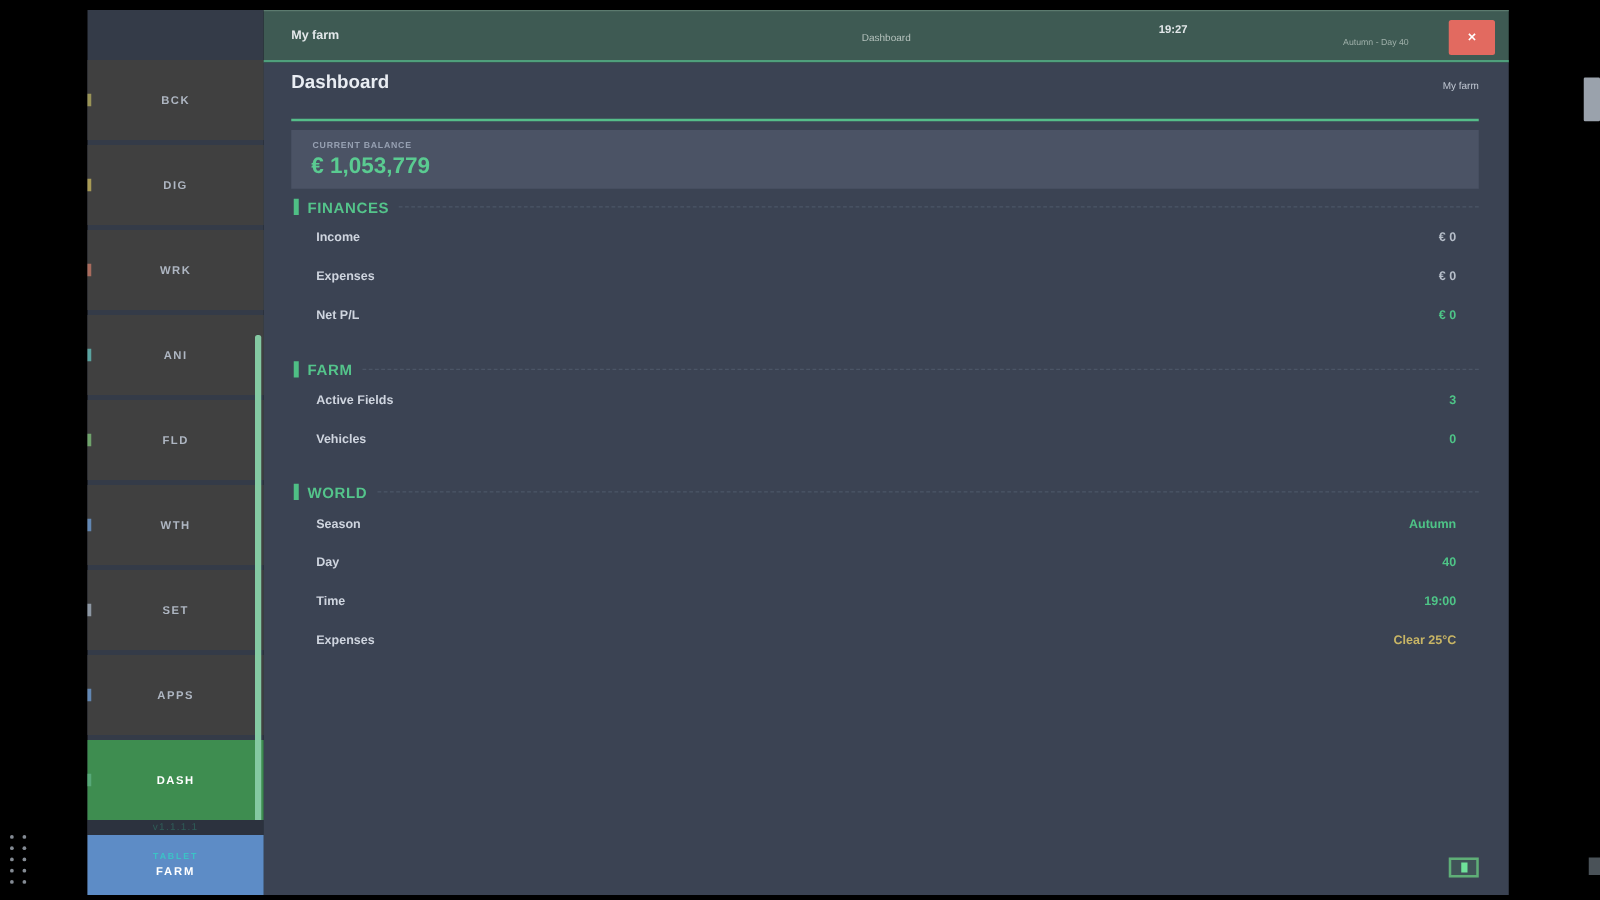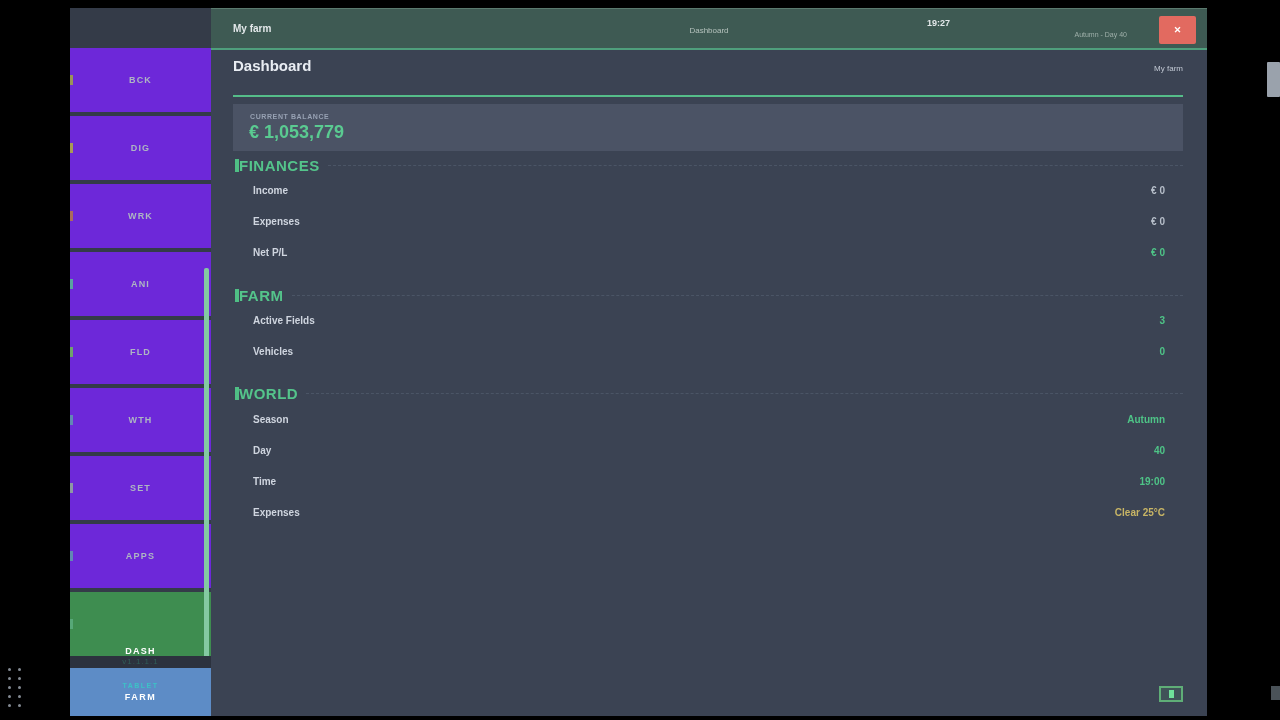--- a/index.html
+++ b/index.html
@@ -1,24 +1,24 @@
 <!DOCTYPE html>
 <html><head>
 <meta charset="utf-8">
 <style>
   html,body{margin:0;padding:0;background:#000;}
   #screen{position:relative;width:1280px;height:720px;background:#000;overflow:hidden;
           font-family:"Liberation Sans", sans-serif;}
   
   #sidebar-bg{position:absolute;left:70px;top:8px;width:141px;height:708px;background:#343b48;}
-  .side-item{position:absolute;left:70px;width:141px;height:64px;background:#6d28d9;
+  .side-item{position:absolute;left:70px;width:141px;height:64px;background:#404040;
              display:flex;align-items:center;justify-content:center;
              color:#aeb6c2;font-size:9px;font-weight:700;letter-spacing:1.2px;cursor:pointer;}
   .side-item .frag{position:absolute;left:0;top:27px;width:3px;height:10px;}
-  .side-item.active{background:#3e8d50;color:#ffffff;align-items:flex-end;}
+  .side-item.active{background:#3e8d50;color:#ffffff;}
   #side-scroll{position:absolute;left:204px;top:268px;width:5px;height:390px;background:#84c9a2;border-radius:2px;}
   #side-version{position:absolute;left:70px;top:656px;width:141px;height:12px;background:#2c323e;
                 color:#2f5d58;font-size:8px;line-height:12px;text-align:center;letter-spacing:1px;}
   #side-brand{position:absolute;left:70px;top:668px;width:141px;height:48px;background:#5d8cc6;
               display:flex;flex-direction:column;align-items:center;justify-content:center;gap:3px;}
   #side-brand .b1{color:#3cc3c6;font-size:7px;font-weight:700;letter-spacing:1.5px;}
   #side-brand .b2{color:#ffffff;font-size:9px;font-weight:700;letter-spacing:1.5px;}
   
   #topbar{position:absolute;left:211px;top:8px;width:996px;height:42px;background:#3e5a53;
           border-top:1px solid #5b7a6e;border-bottom:2px solid #4f9f7c;box-sizing:border-box;}
@@ -31,21 +31,21 @@
   
   #content{position:absolute;left:211px;top:50px;width:996px;height:666px;background:#3b4353;}
   #page-title{position:absolute;left:233px;top:57px;font-size:15px;font-weight:600;color:#e9edf3;}
   #page-farm{position:absolute;left:900px;top:64px;width:283px;text-align:right;font-size:8px;color:#c2c9d4;}
   #rule{position:absolute;left:233px;top:95px;width:950px;height:2px;background:#55bd89;}
   #balance-card{position:absolute;left:233px;top:104px;width:950px;height:47px;background:#4b5365;}
   #balance-label{position:absolute;left:17px;top:9px;font-size:7px;font-weight:600;letter-spacing:0.6px;color:#97a1b3;}
   #balance-value{position:absolute;left:16px;top:18px;font-size:18px;font-weight:600;color:#5acb91;}
   .sec-head{position:absolute;left:235px;width:948px;height:13px;display:flex;align-items:center;}
   .sec-bar{width:4px;height:13px;background:#4fbf85;flex:0 0 auto;}
-  .sec-title{font-size:15px;font-weight:700;letter-spacing:0.5px;color:#54c48b;}
+  .sec-title{margin-left:7px;font-size:12px;font-weight:700;letter-spacing:0.5px;color:#54c48b;}
   .sec-line{flex:1;margin-left:8px;border-top:1px dashed #4d5869;opacity:0.9;}
   .data-row{position:absolute;left:253px;width:912px;height:13px;display:flex;
             align-items:center;justify-content:space-between;}
   .row-label{font-size:10px;font-weight:600;color:#cfd5df;}
   .row-value{font-size:10px;font-weight:700;}
   
   #battery{position:absolute;left:1159px;top:686px;width:24px;height:16px;border:2px solid #5fae77;
            background:rgba(95,174,119,0.15);box-sizing:border-box;display:flex;align-items:center;justify-content:center;}
   #battery .cell{width:5px;height:8px;background:#6fe09a;}
   #scroll-thumb{position:absolute;left:1267px;top:62px;width:13px;height:35px;background:#9aa2ac;border-radius:1px;cursor:pointer;}

